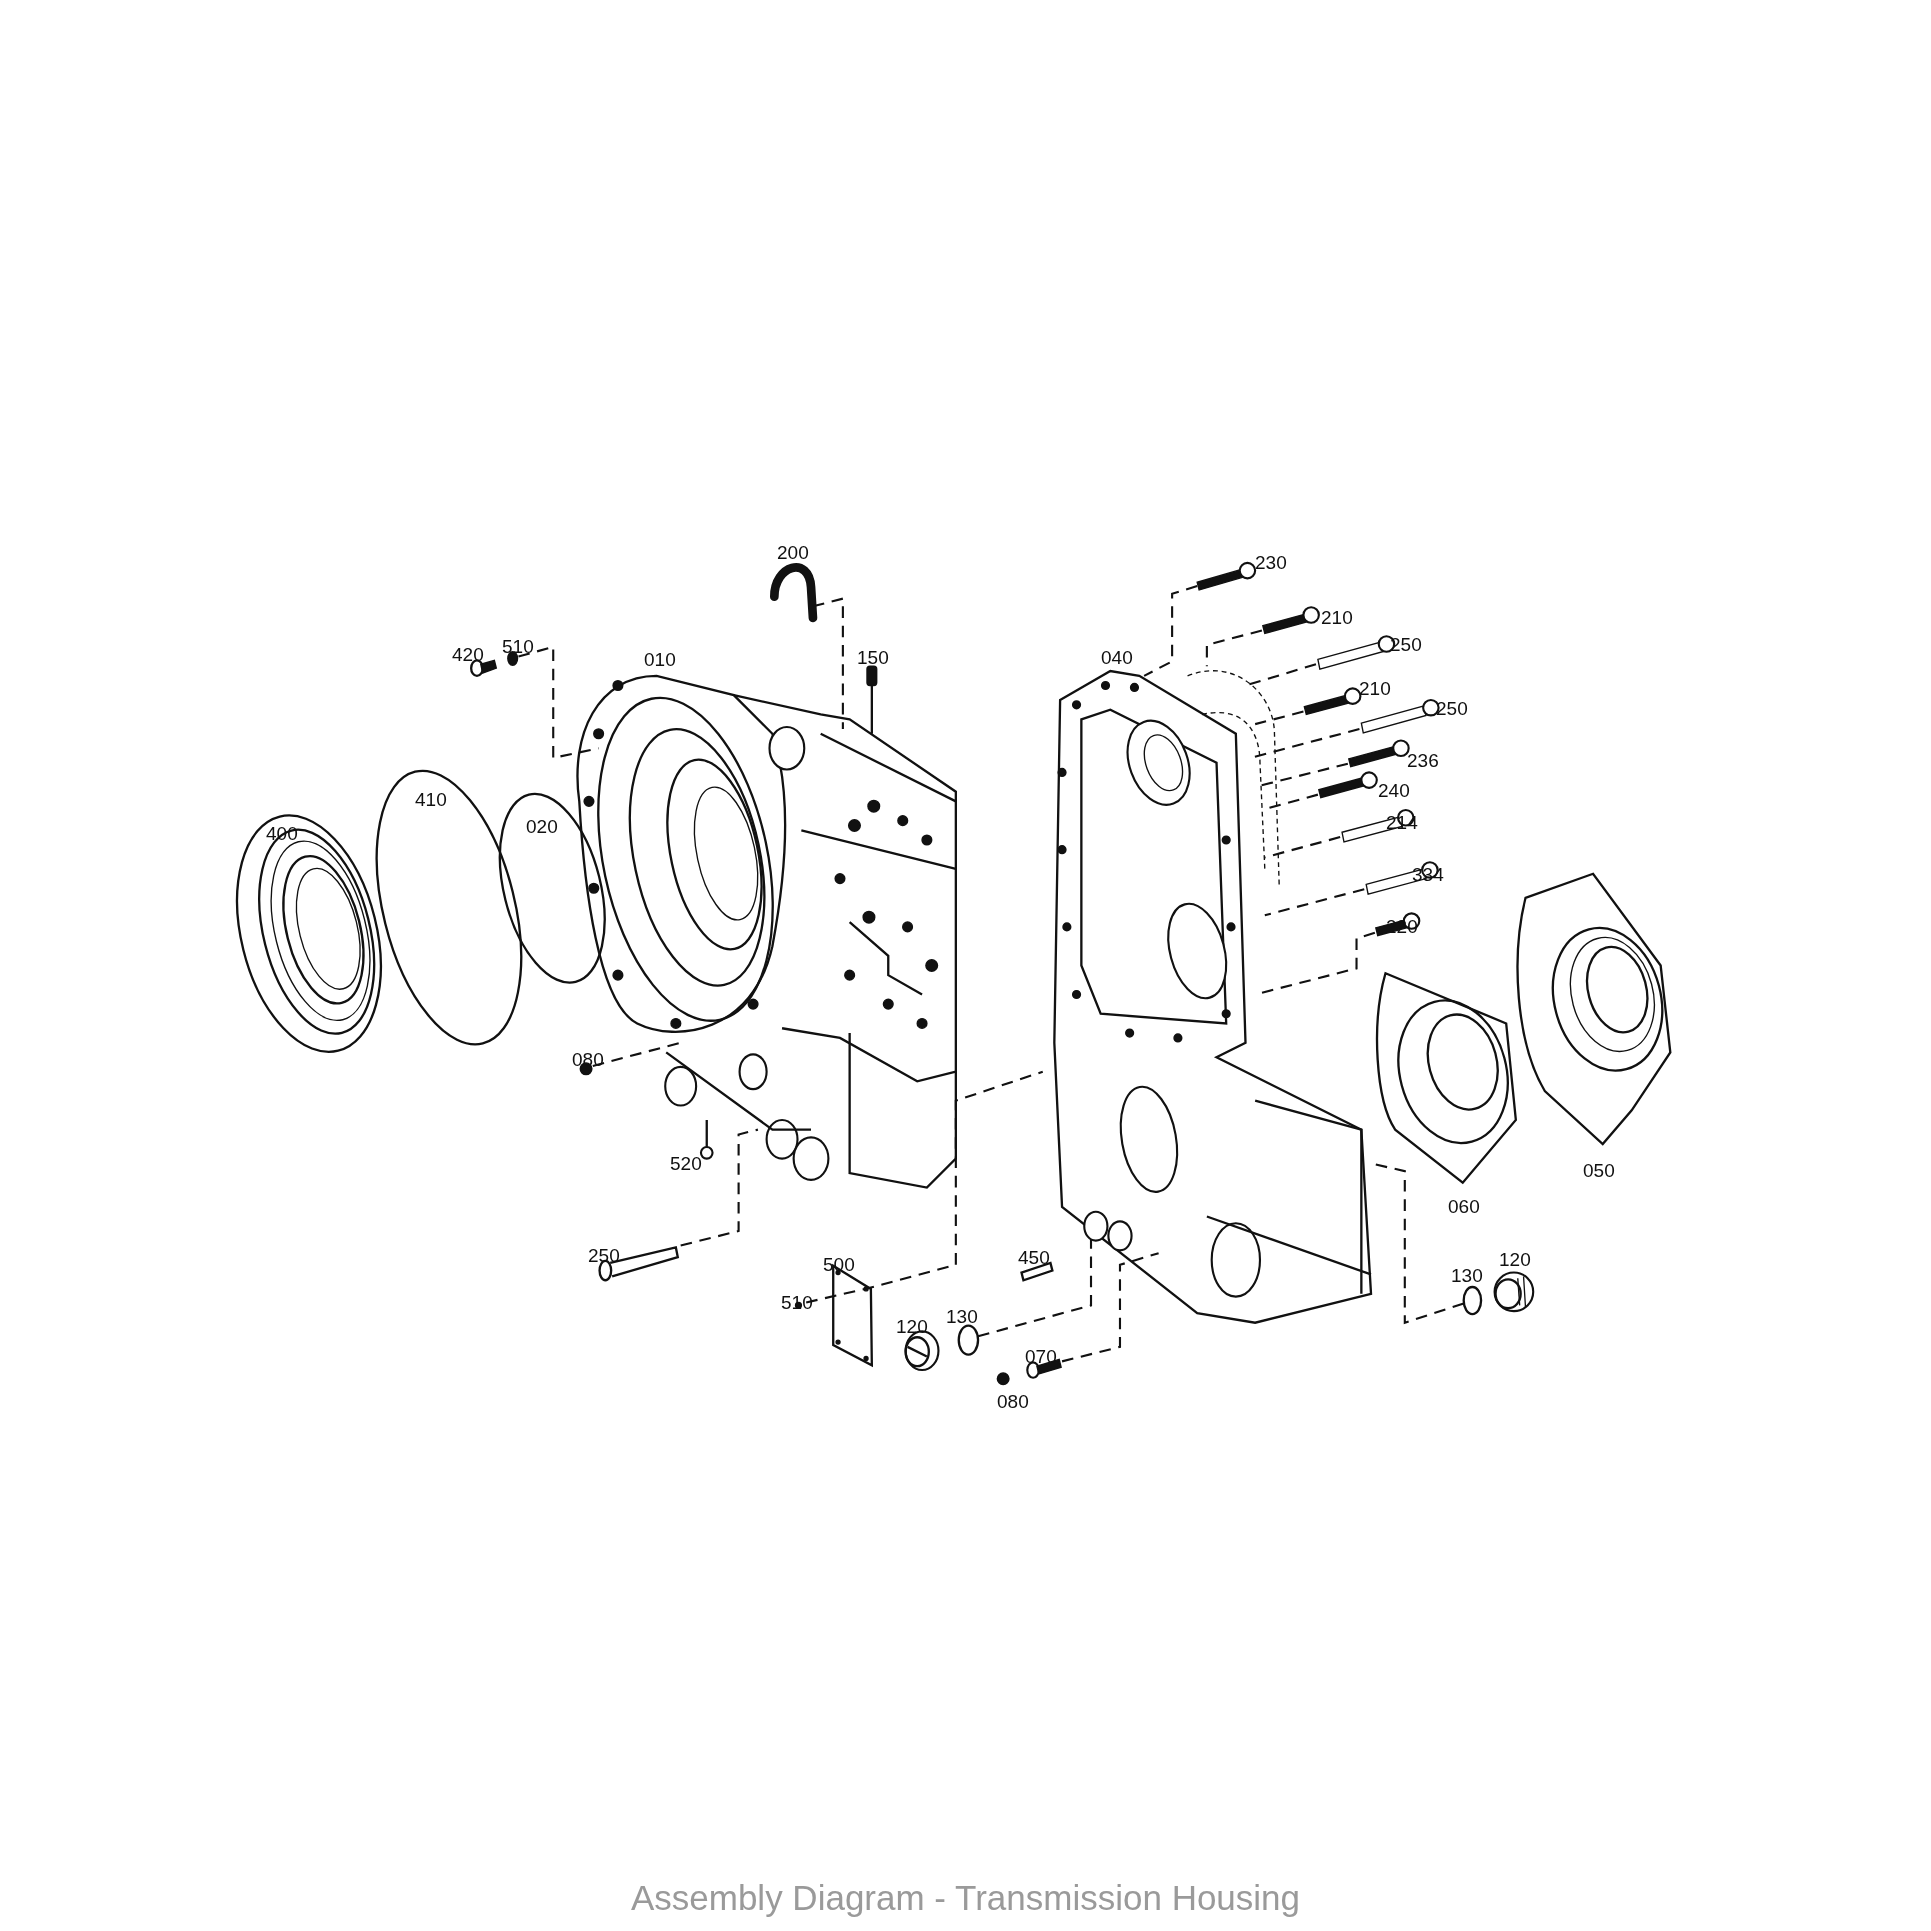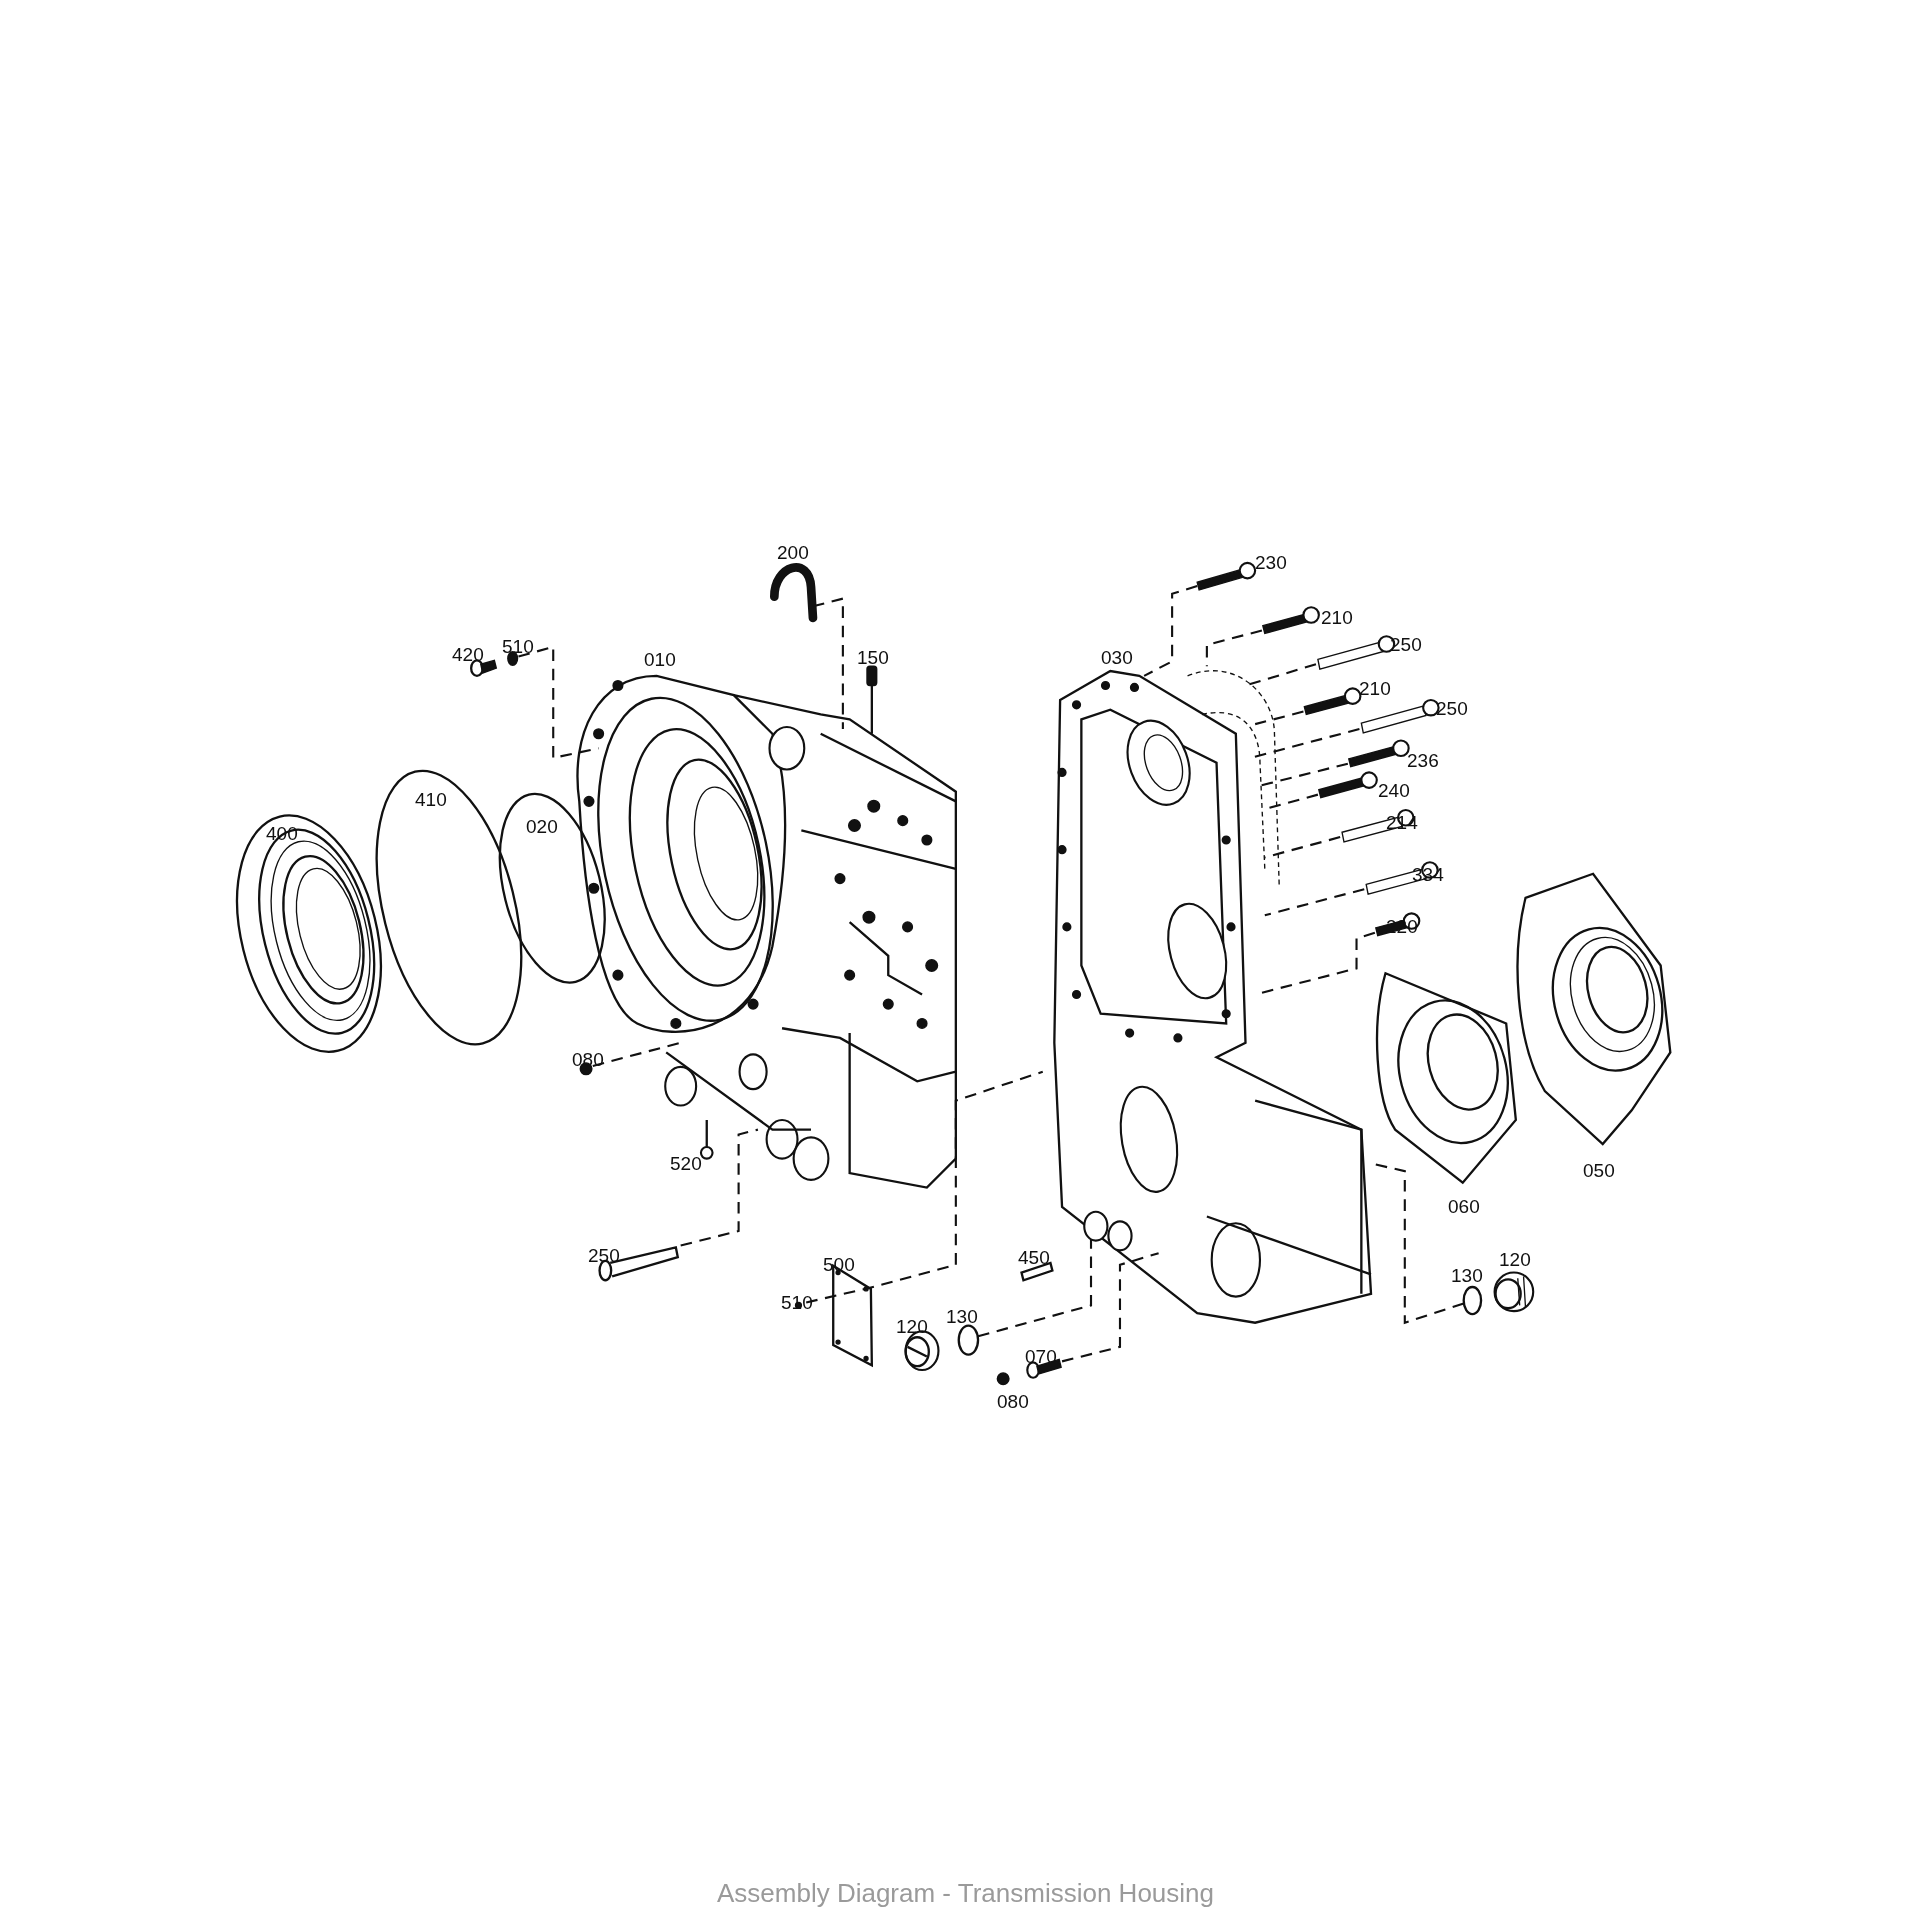--- a/index.html
+++ b/index.html
@@ -1,19 +1,19 @@
 <!DOCTYPE html>
 <html><head>
 <meta charset="utf-8">
 <style>
   html, body { margin:0; padding:0; background:#ffffff; }
   body { width:1931px; height:1931px; position:relative; overflow:hidden; font-family:"Liberation Sans", sans-serif; }
   #diagram { position:absolute; left:0; top:0; width:1931px; height:1931px; }
   .lbl { position:absolute; font-family:"Liberation Sans", sans-serif; font-size:19px; color:#111; line-height:1; white-space:nowrap; }
-  .caption { position:absolute; left:0; width:1931px; top:1878px; text-align:center; font-family:"Liberation Sans", sans-serif; font-size:26px; color:#9a9a9a; }
+  .caption { position:absolute; left:0; width:1931px; top:1878px; text-align:center; font-family:"Liberation Sans", sans-serif; font-size:35px; color:#9a9a9a; }
   svg .s { stroke:#111; fill:none; stroke-width:2.4; }
   svg .t { stroke:#111; fill:none; stroke-width:1.4; }
   svg .d { stroke:#111; fill:none; stroke-width:2.2; stroke-dasharray:12 8; }
   svg .f { fill:#111; stroke:#111; stroke-width:1.5; }
   svg .w { fill:#fff; stroke:#111; stroke-width:2.2; }
 </style>
 </head>
 <body>
 
 <div id="diagram">
@@ -248,21 +248,21 @@
 <span class="lbl" style="left:572px;top:1050px">080</span>
 <span class="lbl" style="left:670px;top:1154px">520</span>
 <span class="lbl" style="left:588px;top:1246px">250</span>
 <span class="lbl" style="left:823px;top:1255px">500</span>
 <span class="lbl" style="left:781px;top:1293px">510</span>
 <span class="lbl" style="left:896px;top:1317px">120</span>
 <span class="lbl" style="left:946px;top:1307px">130</span>
 <span class="lbl" style="left:1018px;top:1248px">450</span>
 <span class="lbl" style="left:1025px;top:1347px">070</span>
 <span class="lbl" style="left:997px;top:1392px">080</span>
-<span class="lbl" style="left:1101px;top:648px">030</span>
+<span class="lbl" style="left:1101px;top:648px">040</span>
 <span class="lbl" style="left:1255px;top:553px">230</span>
 <span class="lbl" style="left:1321px;top:608px">210</span>
 <span class="lbl" style="left:1390px;top:635px">250</span>
 <span class="lbl" style="left:1359px;top:679px">210</span>
 <span class="lbl" style="left:1436px;top:699px">250</span>
 <span class="lbl" style="left:1407px;top:751px">236</span>
 <span class="lbl" style="left:1378px;top:781px">240</span>
 <span class="lbl" style="left:1386px;top:813px">214</span>
 <span class="lbl" style="left:1412px;top:865px">334</span>
 <span class="lbl" style="left:1386px;top:917px">220</span>

